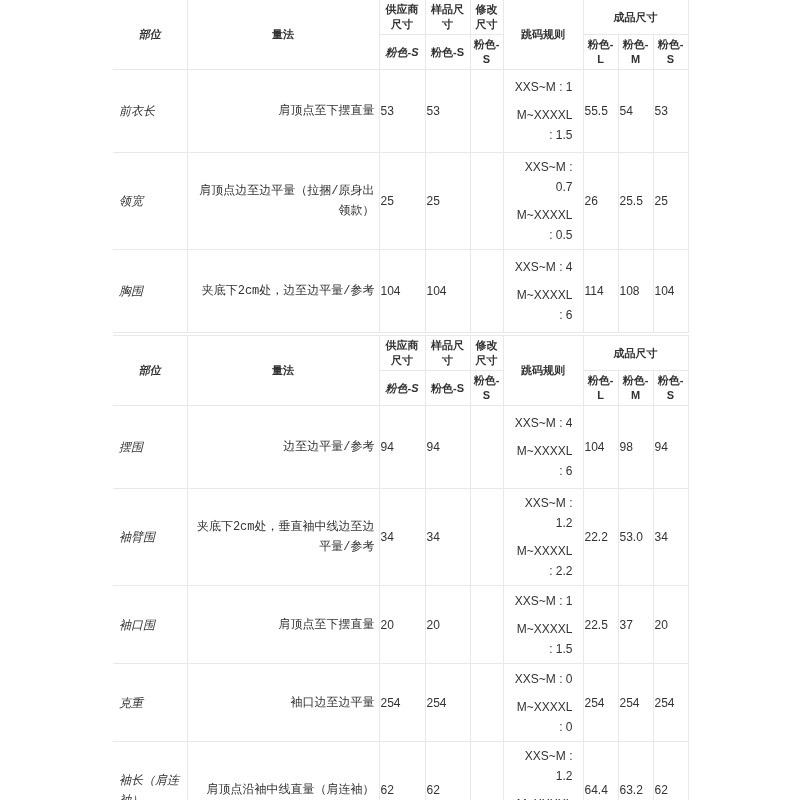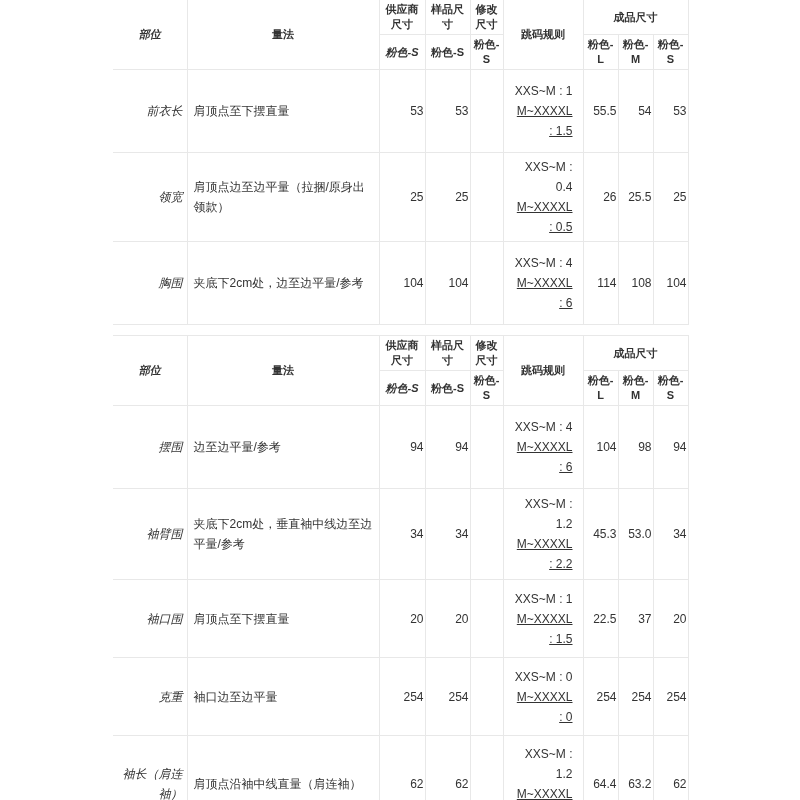--- a/index.html
+++ b/index.html
@@ -6,25 +6,25 @@
   .page{position:relative;width:800px;height:800px;overflow:hidden;background:#ffffff;
         font-family:"Liberation Sans","DejaVu Sans",sans-serif;color:#333;}
   table{position:absolute;left:113px;border-collapse:collapse;table-layout:fixed;width:575px;background:#fff;}
   #t1{top:0;}
   #t2{top:335px;}
   th,td{border:1px solid #e8e8e8;vertical-align:middle;overflow:hidden;}
   th:first-child,td:first-child{border-left:none;font-style:italic;}
   #t1 thead tr:first-child th{border-top:none;}
   th{font-size:11px;font-weight:bold;text-align:center;padding:2px 1px;line-height:15px;color:#333;}
   td{font-size:12px;line-height:20px;}
-  td.part{text-align:right;padding:4px 4px 4px 6px;}
-  td.method{text-align:left;padding:4px 4px 4px 6px;}
-  td.num{text-align:right;padding:4px 1px;}
+  td.part{text-align:left;padding:4px 4px 4px 6px;}
+  td.method{text-align:right;padding:4px 4px 4px 6px;font-family:Liberation Mono, monospace;}
+  td.num{text-align:left;padding:4px 1px;}
   td.rule{text-align:right;padding:4px 10px;}
-  td.rule .ln + .ln{margin-top:0;text-decoration:underline;}
+  td.rule .ln + .ln{margin-top:8px;}
 </style>
 </head>
 <body>
 
 <div class="page">
 
   <table id="t1">
     <colgroup>
       <col style="width:74px">
         <col style="width:192px">
@@ -70,21 +70,21 @@
         <td class="num">54</td>
         <td class="num">53</td>
       </tr>
       <tr style="height:87px">
         <td class="part">领宽</td>
         <td class="method">肩顶点边至边平量（拉捆/原身出领款）</td>
         <td class="num">25</td>
         <td class="num">25</td>
         <td class="num"></td>
         <td class="rule">
-            <div class="ln">XXS~M : 0.4</div>
+            <div class="ln">XXS~M : 0.7</div>
             <div class="ln">M~XXXXL : 0.5</div>
           </td>
         <td class="num">26</td>
         <td class="num">25.5</td>
         <td class="num">25</td>
       </tr>
       <tr style="height:83px">
         <td class="part">胸围</td>
         <td class="method">夹底下2cm处，边至边平量/参考</td>
         <td class="num">104</td>
@@ -150,21 +150,21 @@
       <tr style="height:91px">
         <td class="part">袖臂围</td>
         <td class="method">夹底下2cm处，垂直袖中线边至边平量/参考</td>
         <td class="num">34</td>
         <td class="num">34</td>
         <td class="num"></td>
         <td class="rule">
             <div class="ln">XXS~M : 1.2</div>
             <div class="ln">M~XXXXL : 2.2</div>
           </td>
-        <td class="num">45.3</td>
+        <td class="num">22.2</td>
         <td class="num">53.0</td>
         <td class="num">34</td>
       </tr>
       <tr style="height:78px">
         <td class="part">袖口围</td>
         <td class="method">肩顶点至下摆直量</td>
         <td class="num">20</td>
         <td class="num">20</td>
         <td class="num"></td>
         <td class="rule">

